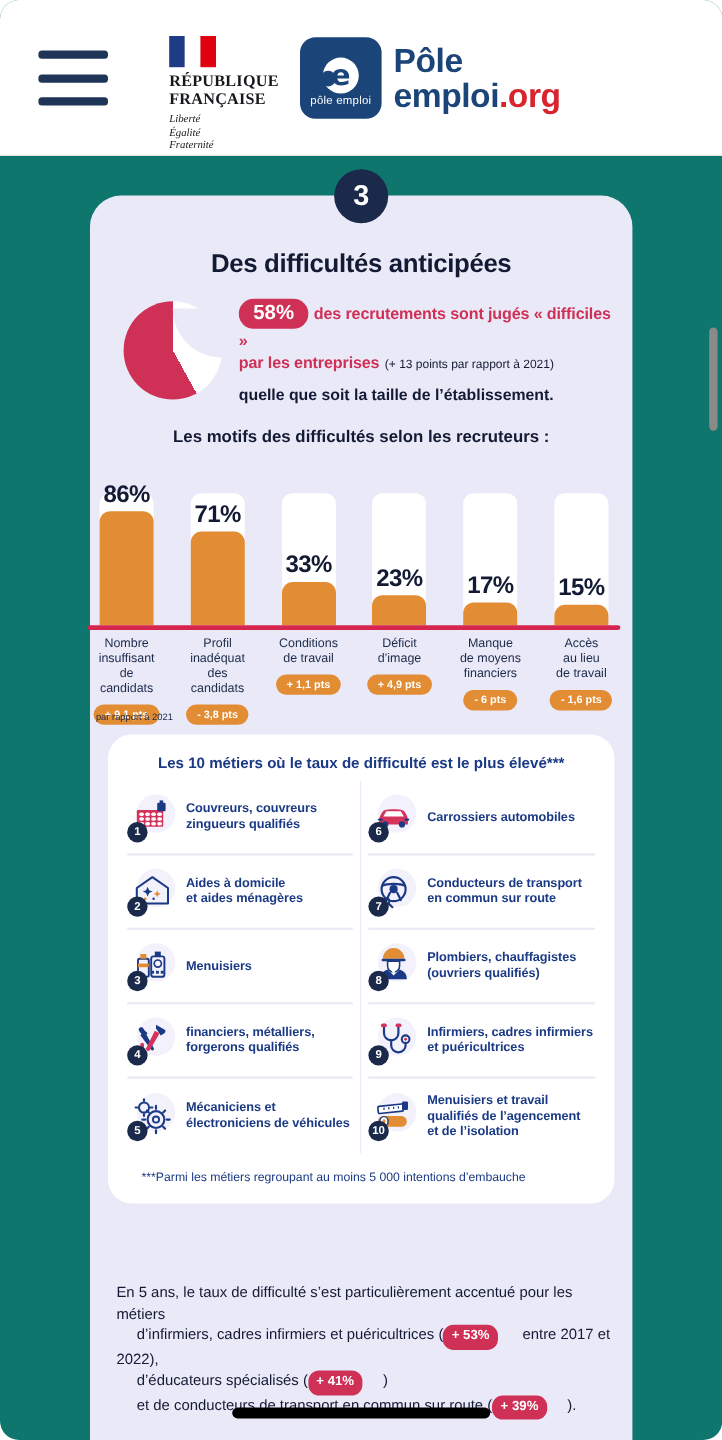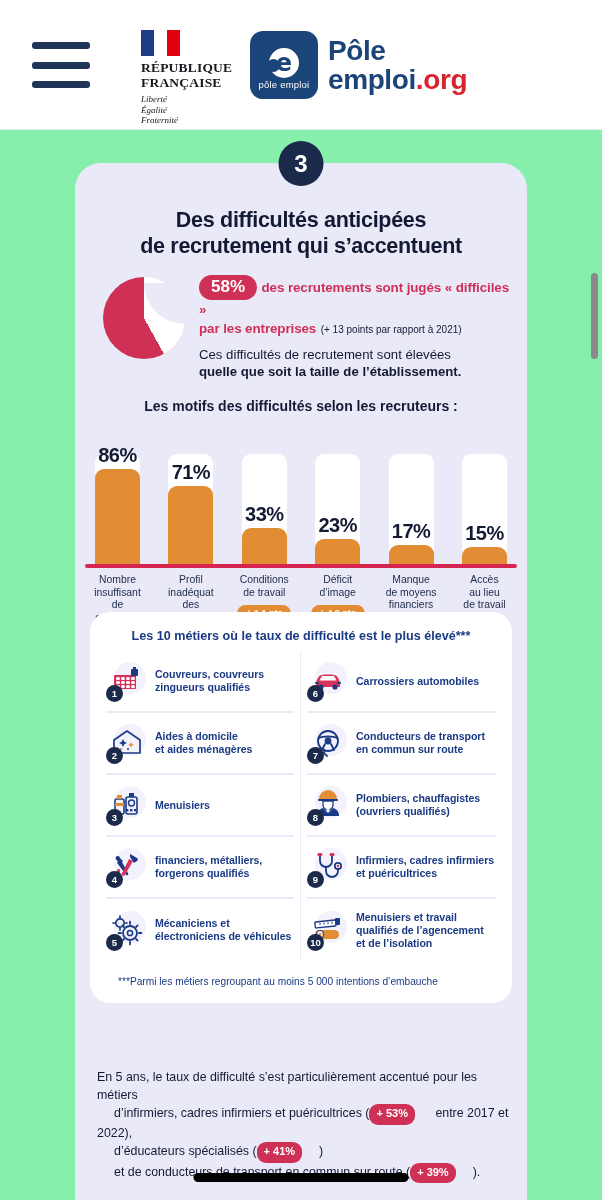--- a/index.html
+++ b/index.html
@@ -10,22 +10,23 @@
     height: 1200px;
     overflow: hidden;
     background: #ffffff;
     font-family: "Liberation Sans", sans-serif;
   }
 
   #page {
     position: relative;
     width: 602px;
     height: 1200px;
-    background: #86efac;
+    background: #0f766e;
     overflow: hidden;
+    border-radius: 16px;
   }
 
   
   .site-header {
     position: relative;
     height: 130px;
     background: #ffffff;
     border-bottom: 1px solid #e6e6e6;
   }
 
@@ -240,21 +241,21 @@
   .chart-title {
     margin: 18px 0 0;
     text-align: center;
     color: #131a33;
     font-size: 14px;
     font-weight: bold;
   }
 
   .chart {
     position: relative;
-    margin: 10px 14px 0 14px;
+    margin: 10px 14px 0 2px;
     height: 215px;
   }
   .bars {
     position: absolute;
     left: 0; right: 0; top: 0;
     height: 140px;
     display: flex;
     justify-content: space-between;
     align-items: flex-end;
   }
@@ -522,36 +523,34 @@
       </div>
     </div>
   </div>
 
   <div class="info-card">
 
     <div class="step-badge">3</div>
 
     <div class="card-title">
       <div>Des difficultés anticipées</div>
-      <div>de recrutement qui s’accentuent</div>
     </div>
 
     <div class="headline-row">
       <div class="pie"></div>
       <div class="headline-txt">
         <div>
           <span class="pct-pill">58%</span>
           <span class="headline-strong">des recrutements sont jugés « difficiles »</span>
         </div>
         <div>
           <span class="headline-strong">par les entreprises</span>
           <span class="headline-note">(+ 13 points par rapport à 2021)</span>
         </div>
         <div class="headline-sub">
-          <div>Ces difficultés de recrutement sont élevées</div>
           <b>quelle que soit la taille de l’établissement.</b>
         </div>
       </div>
     </div>
 
     <div class="chart-title">Les motifs des difficultés selon les recruteurs  :</div>
 
     <div class="chart">
       <div class="bars" id="bars">
           <div class="bar-col">

